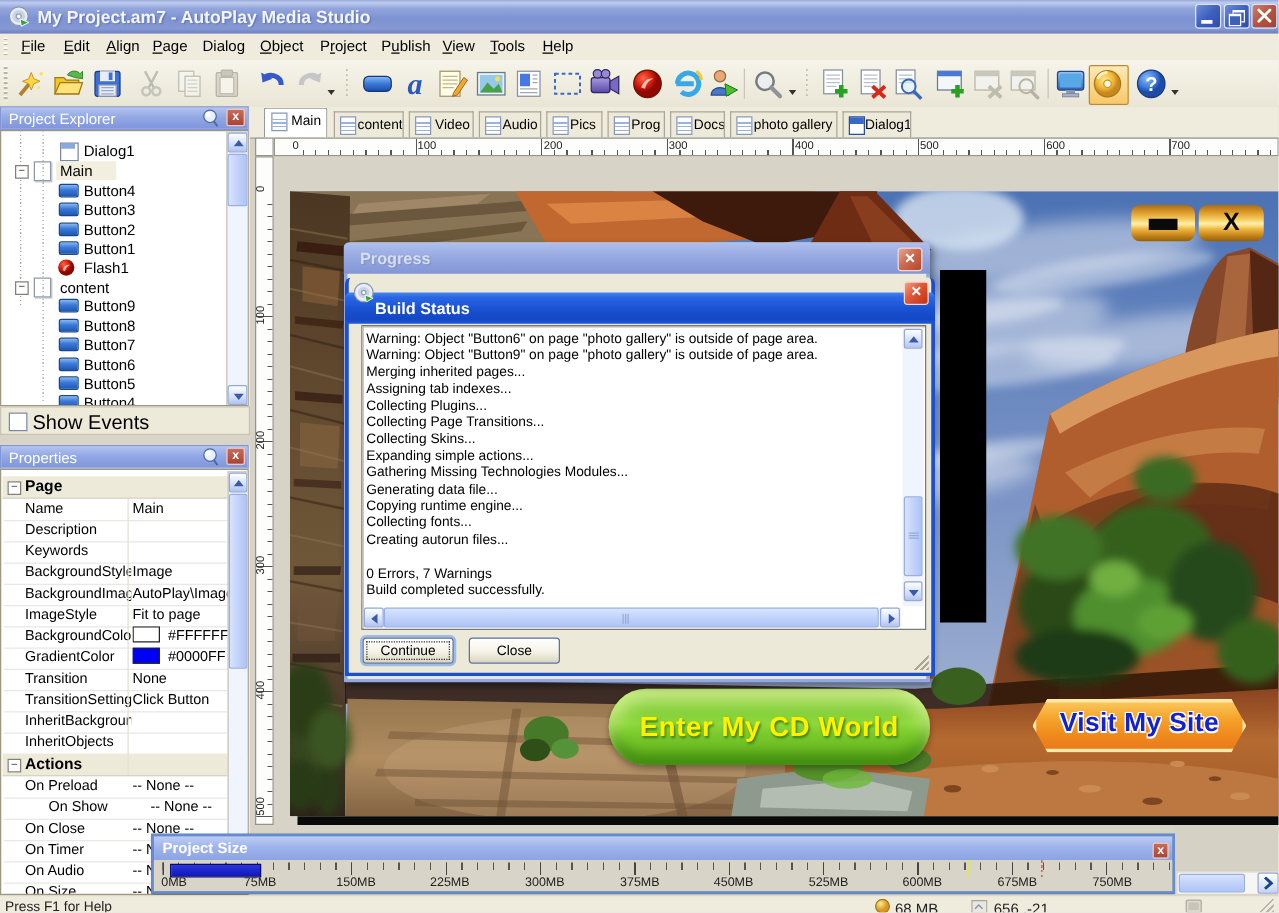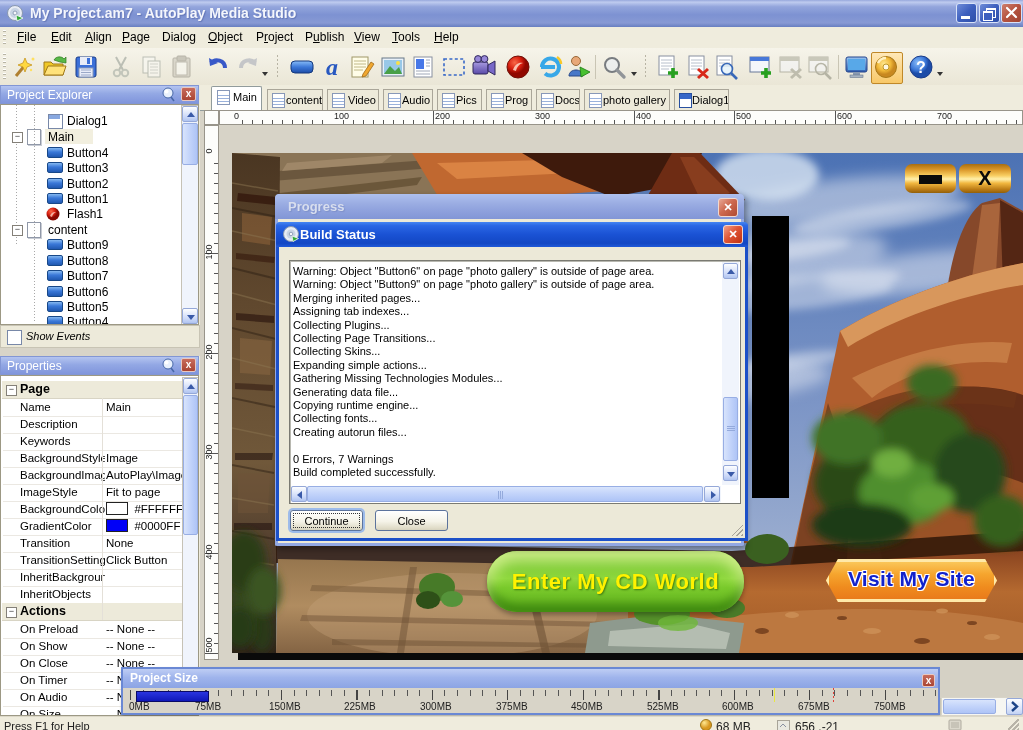--- a/index.html
+++ b/index.html
@@ -369,21 +369,21 @@
  <div class="sbbtn t" style="left:181px;top:1px;width:16px;height:16px;">
         <div class="arr up" style="left:3.5px;top:5px;"></div>
       </div>
  <div class="sbthumb t" style="left:181px;top:18px;width:16px;height:42px;"></div>
  <div class="sbbtn t" style="left:181px;top:203px;width:16px;height:16px;">
         <div class="arr dn" style="left:3.5px;top:6px;"></div>
       </div>
 </div>
 <div class="t" style="left:0;top:325px;width:200px;height:23px;background:#EDEADA;border:1px solid #C8C4B4;box-sizing:border-box;">
  <div class="t" style="left:6px;top:4px;width:13px;height:13px;background:#fff;border:1px solid #7888A8;"></div>
- <div class="t" style="left:25px;top:4px;font-size:11px;font-style:italic;">Show Events</div>
+ <div class="t" style="left:25px;top:4px;font-size:16px;">Show Events</div>
 </div>
 
 <div class="t" style="left:0;top:348px;width:200px;height:8px;background:#D8D4C8;"></div>
 <div class="t ptitle" style="left:0;top:356px;width:199px;height:19px;line-height:18px;padding-left:6px;">Properties</div>
 <svg class="t pin" style="left:160px;top:358px" viewBox="0 0 16 15">
       <circle cx="8" cy="6" r="5" fill="#E8F0FC" stroke="#4868A8"></circle>
       <circle cx="6.5" cy="4.5" r="2" fill="#fff"></circle>
       <path d="M11 10 L14 14" stroke="#4868A8" stroke-width="1.6"></path>
     </svg>
 <div class="t pclose" style="left:181px;top:358px;">x</div>
@@ -437,21 +437,21 @@
         <span class="lab">InheritBackgroun</span>
       </div>
  <div class="prow pgroup" style="top:227px;width:197px;left:1px;">
         <span class="t" style="left:18px;font-size:12.5px;">Actions</span>
       </div>
  <div class="exbox t" style="left:5px;top:231px;">−</div>
  <div class="prow" style="top:245px;">
         <span class="lab">On Preload</span>
         <span class="val">-- None --</span>
       </div>
- <div class="prow" style="top:262px;">
+ <div class="prow" style="top:262px;text-align:center;">
         <span class="lab">On Show</span>
         <span class="val">-- None --</span>
       </div>
  <div class="prow" style="top:279px;">
         <span class="lab">On Close</span>
         <span class="val">-- None --</span>
       </div>
  <div class="prow" style="top:296px;">
         <span class="lab">On Timer</span>
         <span class="val">-- N</span>
@@ -701,21 +701,21 @@
 <div class="t" style="left:826px;top:559px;width:171px;height:43px;background:linear-gradient(180deg,#FBCE63 0%,#F6A52E 35%,#EF8C1E 65%,#E8761A 100%);clip-path:polygon(7% 0,93% 0,100% 50%,93% 100%,7% 100%,0 50%);box-shadow:inset 0 0 0 3px #FFE9A8;">
       <div class="t" style="left:0;top:8px;width:171px;text-align:center;font-size:21px;font-weight:bold;letter-spacing:0.3px;color:#1222CC;text-shadow:-1px -1px 0 #FFF,1px -1px 0 #FFF,-1px 1px 0 #FFF,1px 1px 0 #FFF;">Visit My Site</div>
     </div>
 
 <div class="t xpwin" style="left:275px;top:194px;width:469px;height:352px;background:#ECE9D8;border:3px solid #92A8E4;border-top:none;border-radius:5px 5px 2px 2px;box-shadow:2px 3px 6px #00000066;">
 <div class="xptitle" style="background:linear-gradient(180deg,#AEC0EE 0%,#9AACE2 40%,#8DA0DC 70%,#8296D6 100%);margin:0 -3px;padding-left:13px;line-height:25px;color:#D8DEEE;font-size:13px;text-shadow:1px 1px 1px #6878B066;">Progress</div>
 <div class="t xbtn ina" style="right:3px;top:4px;">✕</div>
 </div>
 
 <div class="t xpwin" style="left:276px;top:222px;width:472px;height:319px;background:#ECE9D8;border:3px solid #1C50C8;border-top:none;">
-<div class="xptitle" style="background:linear-gradient(180deg,#4585F2 0%,#2A66E4 15%,#1A52D4 50%,#1347C4 85%,#2059D8 100%);margin:0 -3px;padding-left:24px;line-height:25px;font-size:13px;">Build Status</div>
+<div class="xptitle" style="background:linear-gradient(180deg,#4585F2 0%,#2A66E4 15%,#1A52D4 50%,#1347C4 85%,#2059D8 100%);margin:12px -3px;padding-left:24px;line-height:25px;font-size:13px;">Build Status</div>
 <svg class="t" style="left:4px;top:4px" width="17" height="17" viewBox="0 0 17 17">
         <circle cx="8" cy="8" r="7.5" fill="#E8ECF4" stroke="#8898B0"></circle>
         <circle cx="8" cy="8" r="4.5" fill="#C8D4E4"></circle>
         <circle cx="8" cy="8" r="1.8" fill="#F4F6FA" stroke="#90A0B8"></circle>
         <path d="M9 10 L15.5 12.5 L10 15.5 Z" fill="#2FA838" stroke="#fff" stroke-width="0.7"></path>
       </svg>
 <div class="t xbtn act" style="right:2px;top:3px;">✕</div>
 
 <div class="t" style="left:10px;top:38px;width:450px;height:242px;background:#fff;border:1px solid #7A7A72;box-shadow:inset 1px 1px 0 #B8B8B0;">
 <div class="t" style="left:3px;top:4px;width:420px;font-size:11px;line-height:13.4px;color:#000;white-space:pre;">Warning: Object "Button6" on page "photo gallery" is outside of page area.

